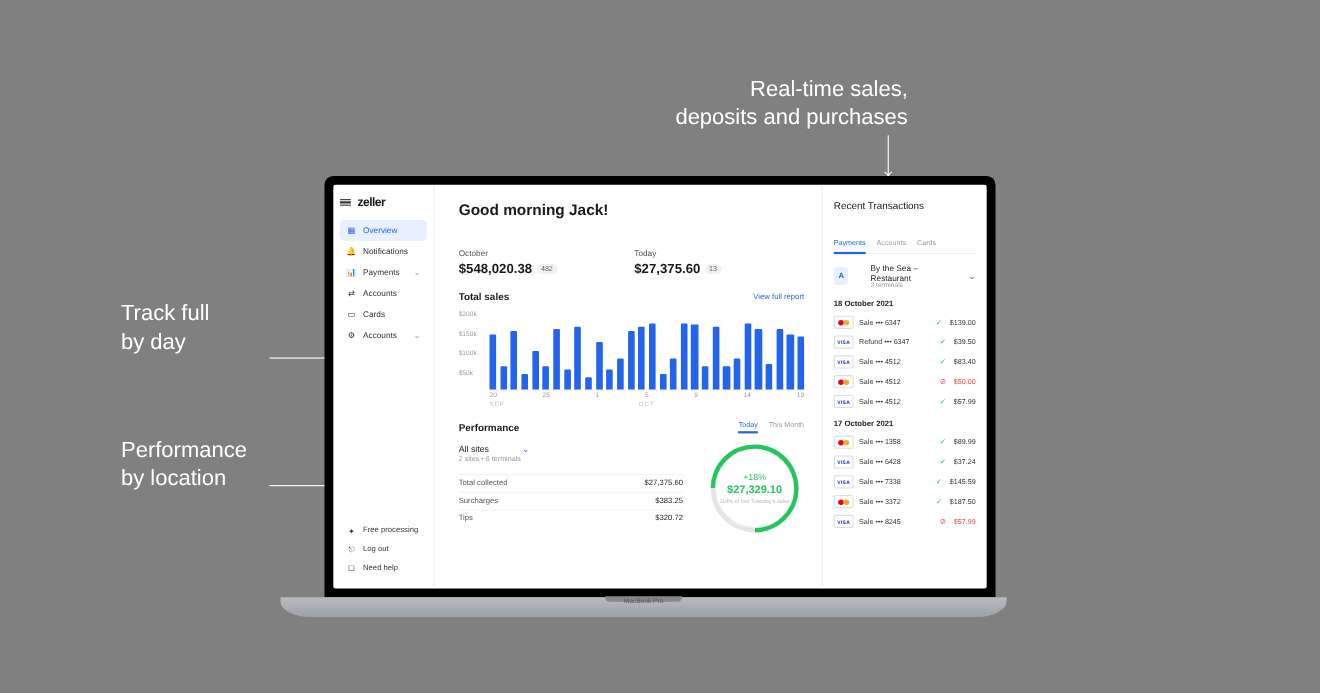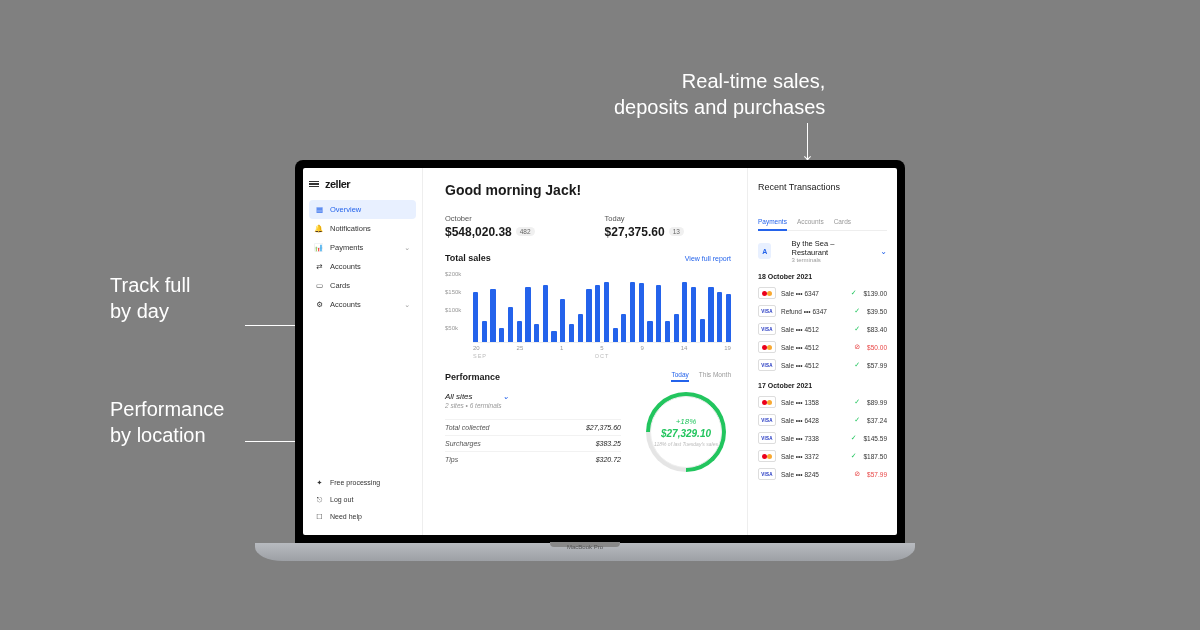--- a/index.html
+++ b/index.html
@@ -54,21 +54,21 @@
     top: 1px; left: 50%; transform: translateX(-50%);
     font-size: 6px; color: #555;
   }
   .notch {
     position: absolute; top: -1px; left: 50%; transform: translateX(-50%);
     width: 70px; height: 5px;
     background: #888; border-radius: 0 0 4px 4px;
   }
   
   .sidebar {
-    width: 120px;
+    width: 92px;
     border-right: 1px solid #eee;
     display: flex; flex-direction: column;
     padding: 10px 6px;
   }
   .sb-top { display:flex; align-items:center; gap:6px; margin-bottom:10px; }
   .hamburger { display:flex; flex-direction:column; gap:1.5px; }
   .hamburger span { width:10px; height:1.2px; background:#333; }
   .logo { font-weight:700; font-size:11px; letter-spacing:-0.5px; }
   .nav-item {
     display:flex; align-items:center; gap:6px;
@@ -76,41 +76,41 @@
     color:#333; font-size:7.5px;
     cursor:pointer;
   }
   .nav-item.active { background:#e8f0ff; color:#2463eb; }
   .nav-item .chev { margin-left:auto; color:#999; font-size:7px; }
   .nav-ico { width:9px; height:9px; display:flex; align-items:center; justify-content:center; }
   .sb-footer { margin-top:auto; }
   .sb-footer .nav-item { font-size:7px; padding:4px 6px; }
   
   .main { flex:1; padding: 14px 16px 10px 22px; overflow:hidden; }
-  .greeting { font-size:14px; font-weight:600; margin-bottom:16px; }
+  .greeting { font-size:14px; font-weight:600; margin-bottom:28px; }
   .stat-row { display:flex; gap:70px; margin-bottom:14px; }
   .stat-label { font-size:7.5px; color:#555; margin-bottom:2px; }
   .stat-val { font-size:12px; font-weight:600; display:inline-block; }
   .stat-badge { display:inline-block; background:#f0f0f0; color:#666; font-size:6.5px; padding:1px 4px; border-radius:6px; margin-left:4px; vertical-align:2px;}
   .sec-header { display:flex; justify-content:space-between; align-items:center; margin-bottom:8px; }
   .sec-title { font-size:9px; font-weight:600; }
   .link { color:#2463eb; font-size:7px; }
   .chart {
     height: 86px; position:relative; margin-bottom:14px;
   }
   .y-axis { position:absolute; left:0; top:0; height:72px; display:flex; flex-direction:column; justify-content:space-between; }
   .y-axis span { font-size:6px; color:#999; }
   .bars-wrap { position:absolute; left:28px; right:0; top:0; height:72px; display:flex; align-items:flex-end; gap:3.5px; border-bottom:1px solid #eee; }
   .bar { flex:1; background:#2463eb; border-radius:1px 1px 0 0; min-width:2px; }
   .x-axis { position:absolute; left:28px; right:0; top:74px; display:flex; justify-content:space-between; font-size:6px; color:#999; }
   .x-mid { position:absolute; left:28px; right:0; top:82px; text-align:center; font-size:5.5px; color:#bbb; letter-spacing:1px; }
   .perf-header { display:flex; justify-content:space-between; align-items:flex-end; margin-bottom:10px; }
   .tabs { display:flex; gap:10px; font-size:6.5px; color:#999; }
   .tabs .active { color:#2463eb; border-bottom:2px solid #2463eb; padding-bottom:2px; }
-  .perf-body { display:flex; gap:20px;font-style:italic; }
+  .perf-body { display:flex; gap:20px; }
   .perf-left { flex:1; }
   .site-sel { font-size:8px; font-weight:500; display:flex; align-items:center; gap:30px; margin-bottom:1px; }
   .site-sel .chev { color:#2463eb; font-size:8px; }
   .site-sub { font-size:6.5px; color:#999; margin-bottom:10px; }
   .metric-row { display:flex; justify-content:space-between; font-size:7px; padding:4px 0; border-top:1px solid #f2f2f2; }
   .metric-row .mlabel { color:#555; }
   .gauge-wrap { width:90px; display:flex; align-items:center; justify-content:center; }
   .gauge {
     width:80px; height:80px; border-radius:50%;
     background: conic-gradient(#22c55e 0deg 180deg, #e5e5e5 180deg 270deg, #22c55e 270deg 360deg);

